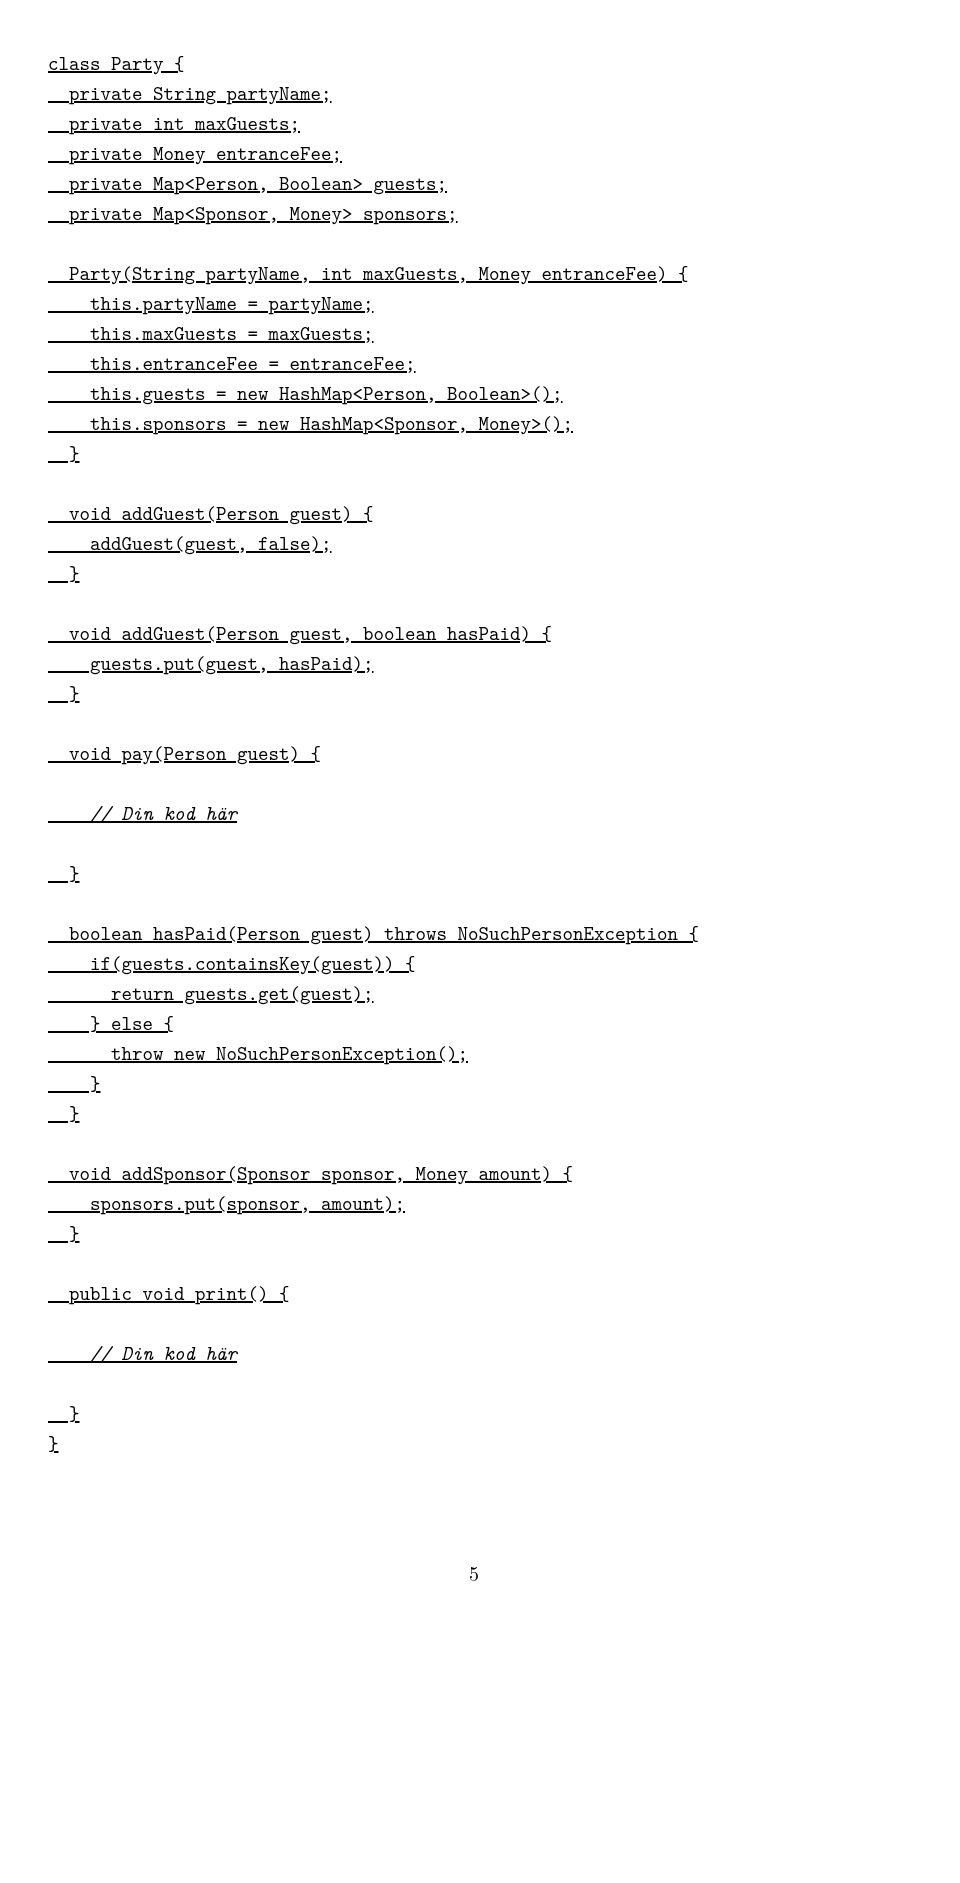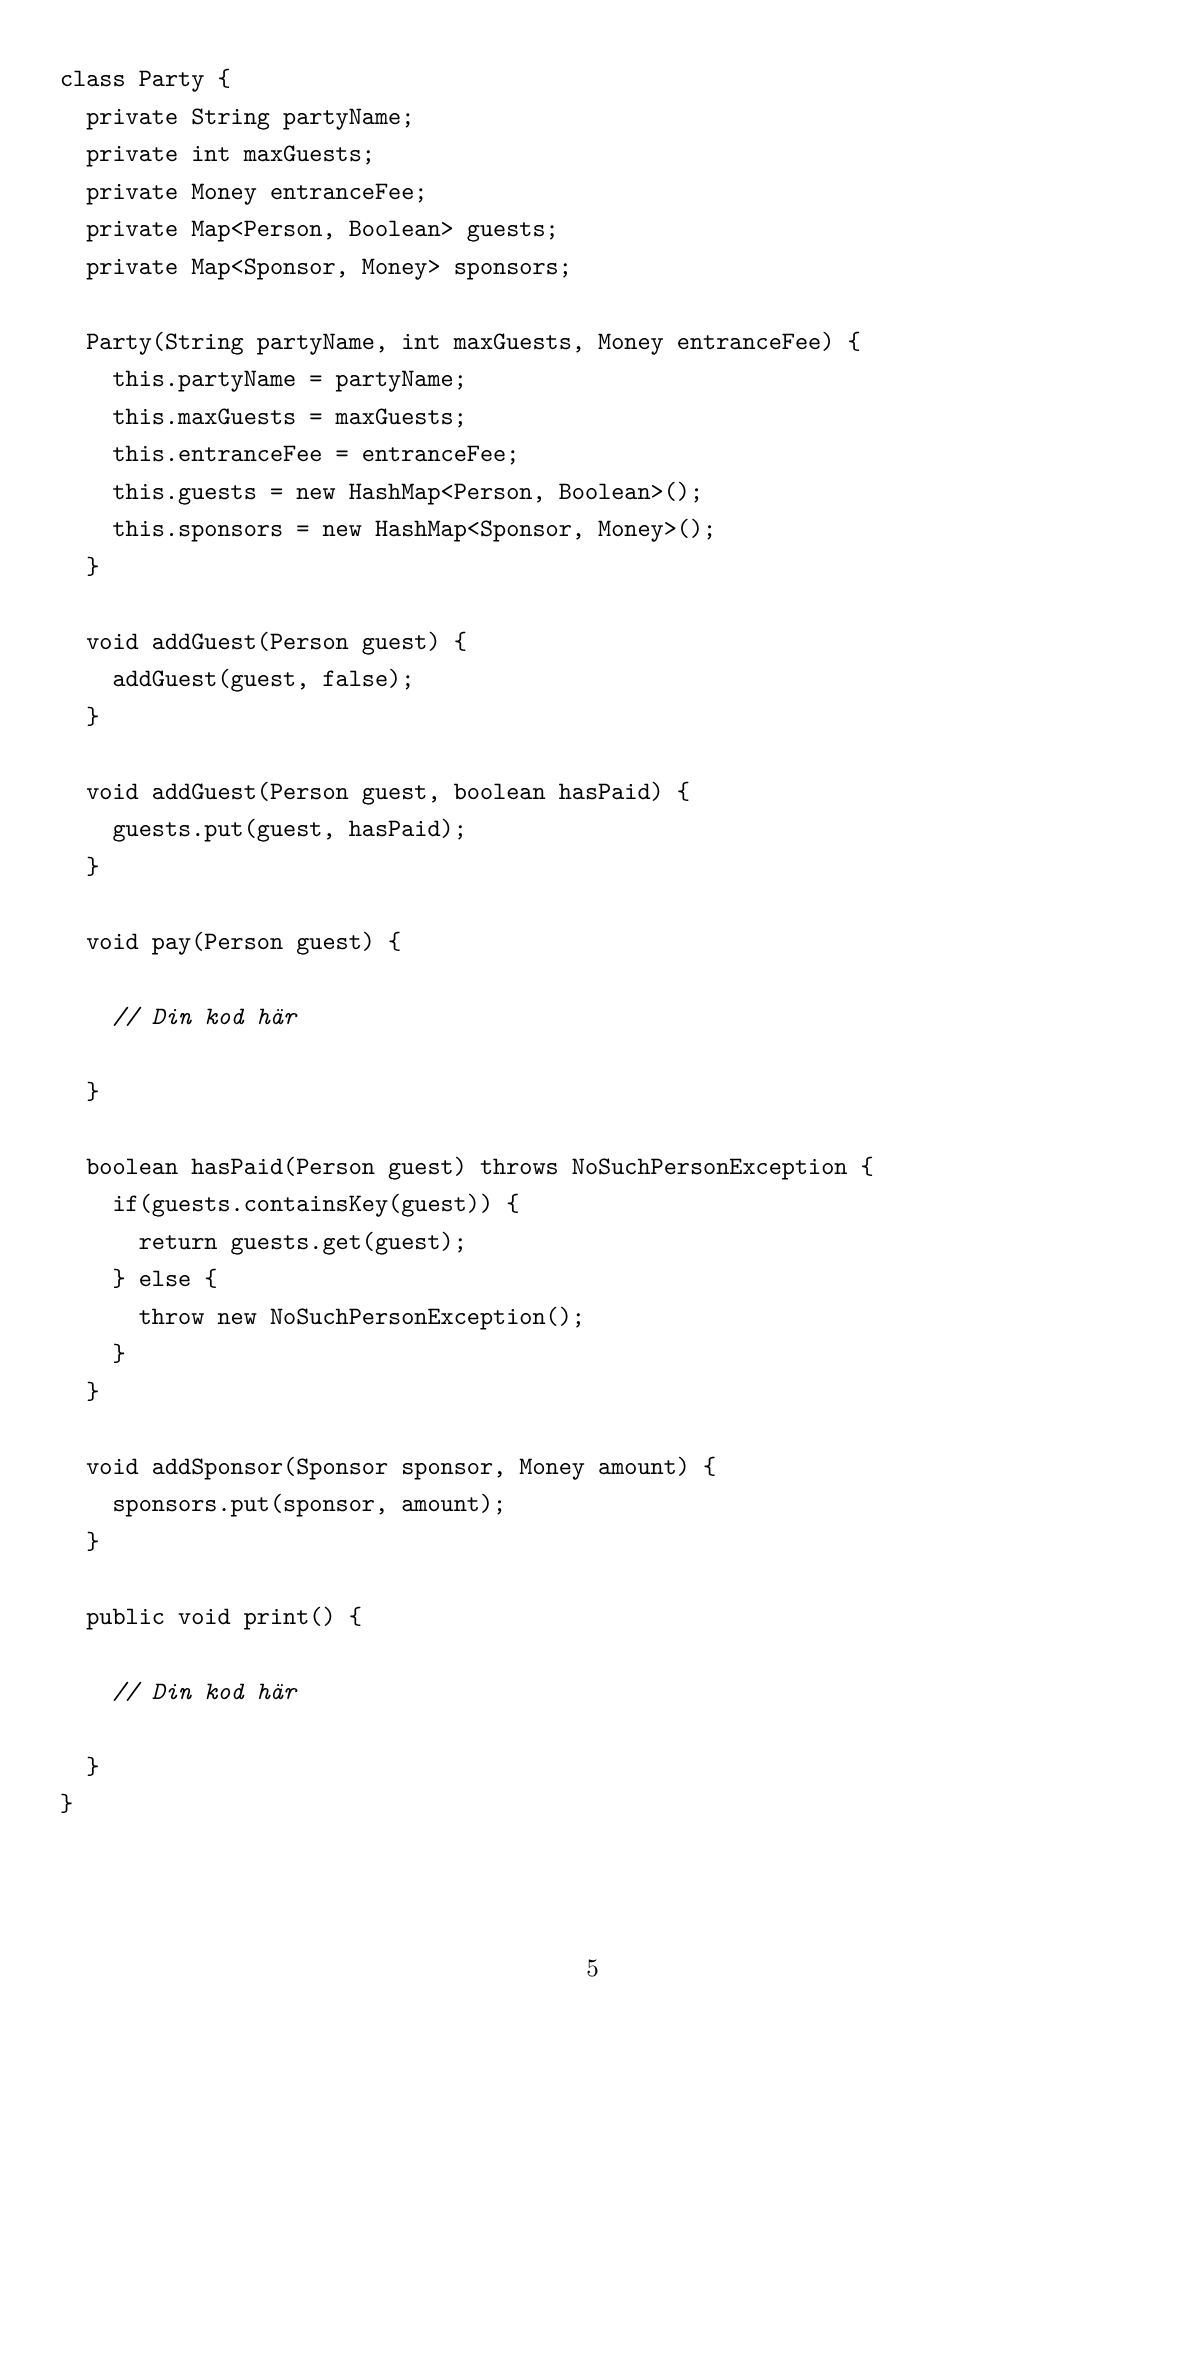--- a/index.html
+++ b/index.html
@@ -12,20 +12,21 @@
   .page {
     padding: 48px 60px 40px 48px;
     box-sizing: border-box;
   }
   pre.code {
     font-family: "Latin Modern Mono", "CMU Typewriter Text", "Courier New", monospace;
     font-size: 20px;
     line-height: 1.5;
     white-space: pre;
     margin: 0;
+    text-decoration: underline;
   }
   .comment {
     font-family: "Latin Modern Mono", "CMU Typewriter Text", "Courier New", monospace;
     font-style: italic;
   }
   .pagenum {
     text-align: center;
     font-family: "Latin Modern Roman", "CMU Serif", "Times New Roman", serif;
     font-size: 20px;
     margin-top: 100px;

